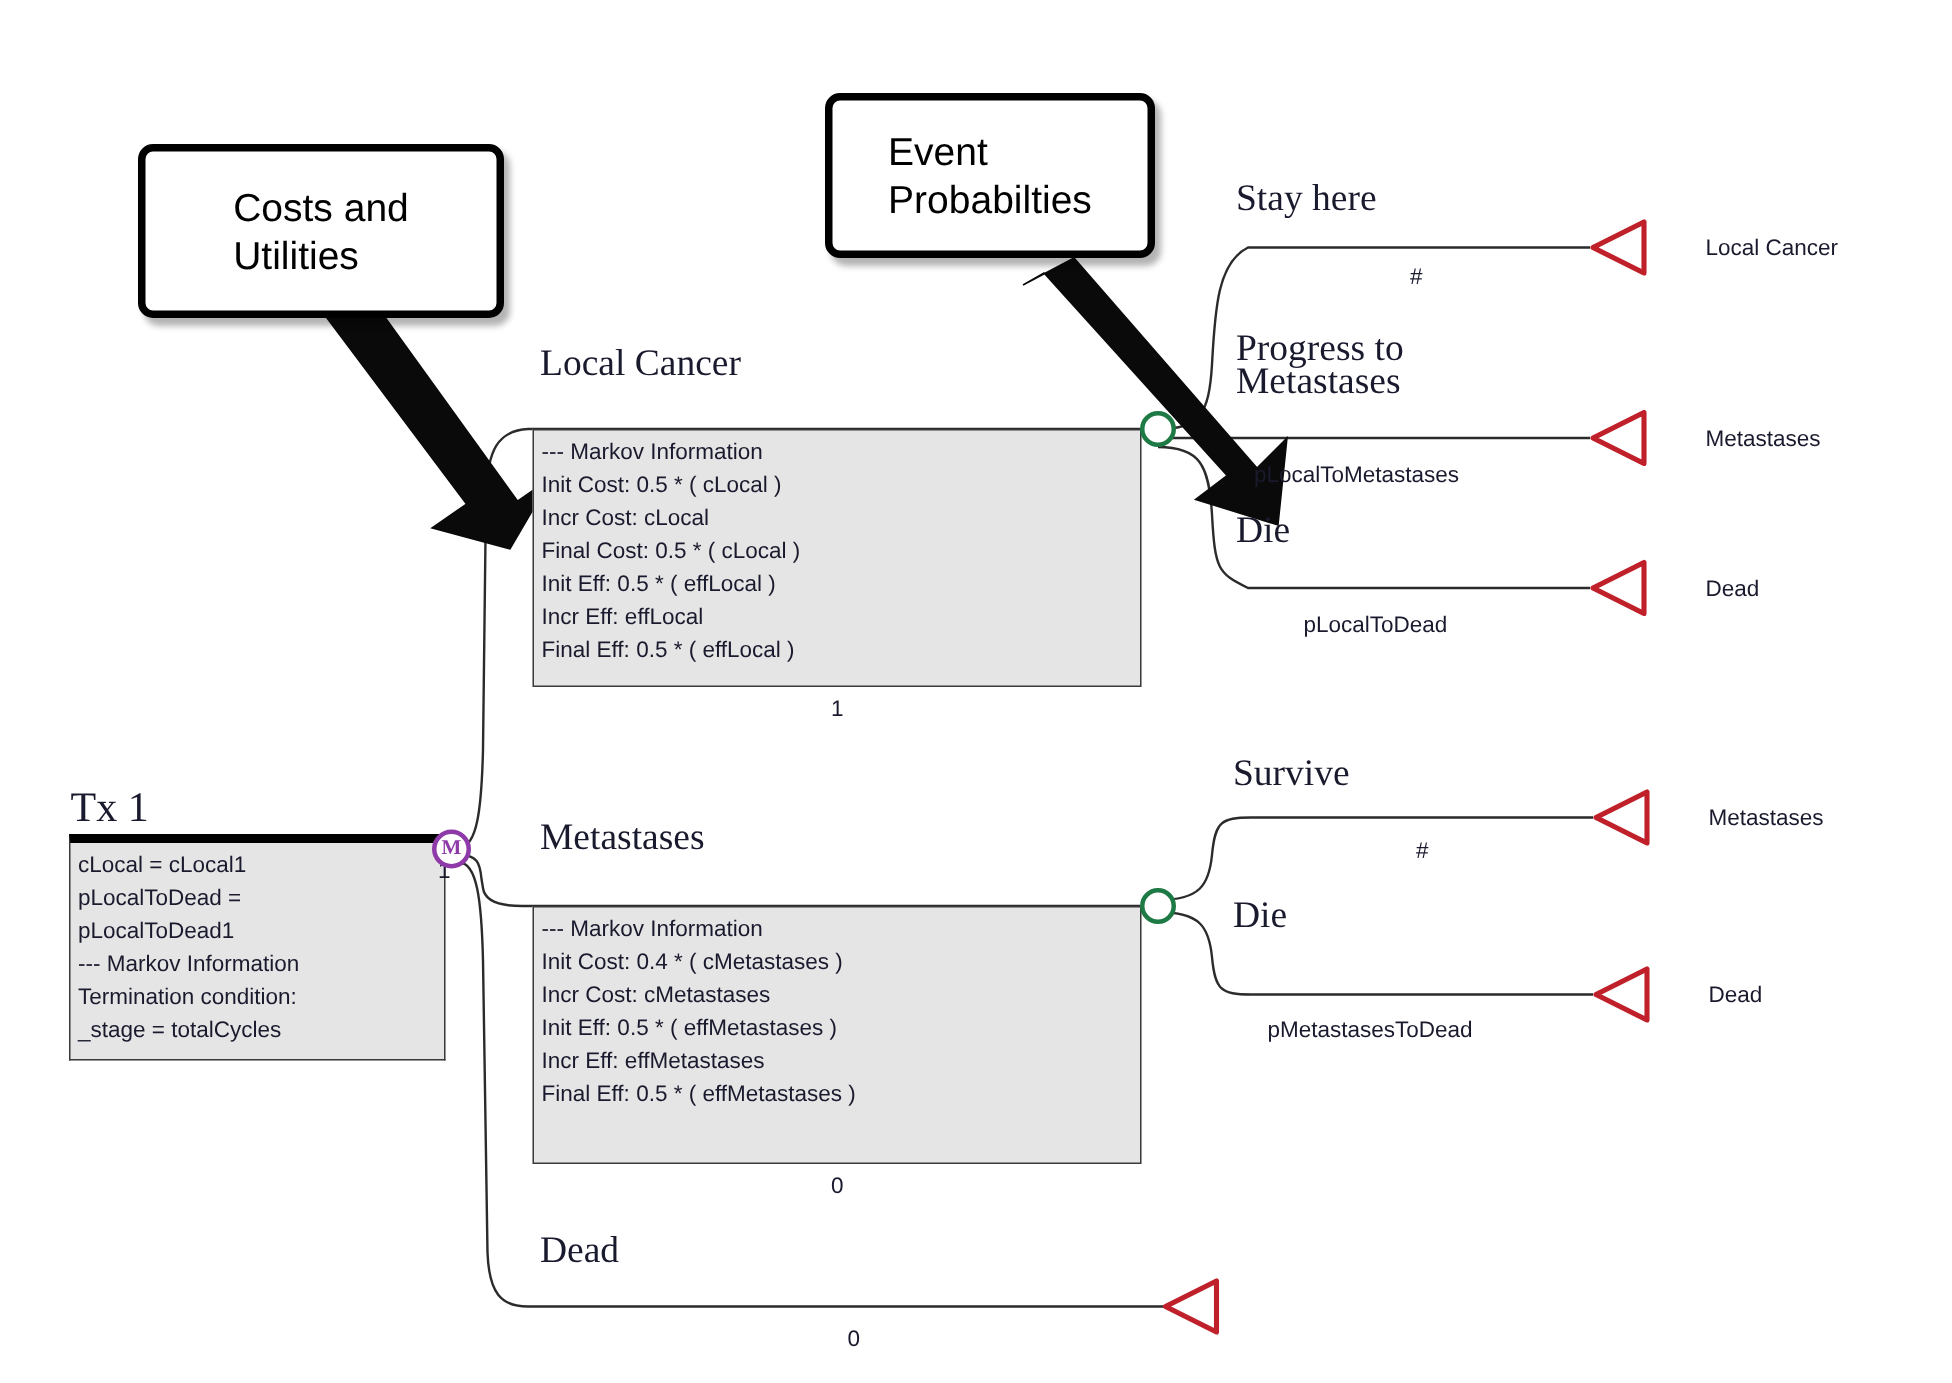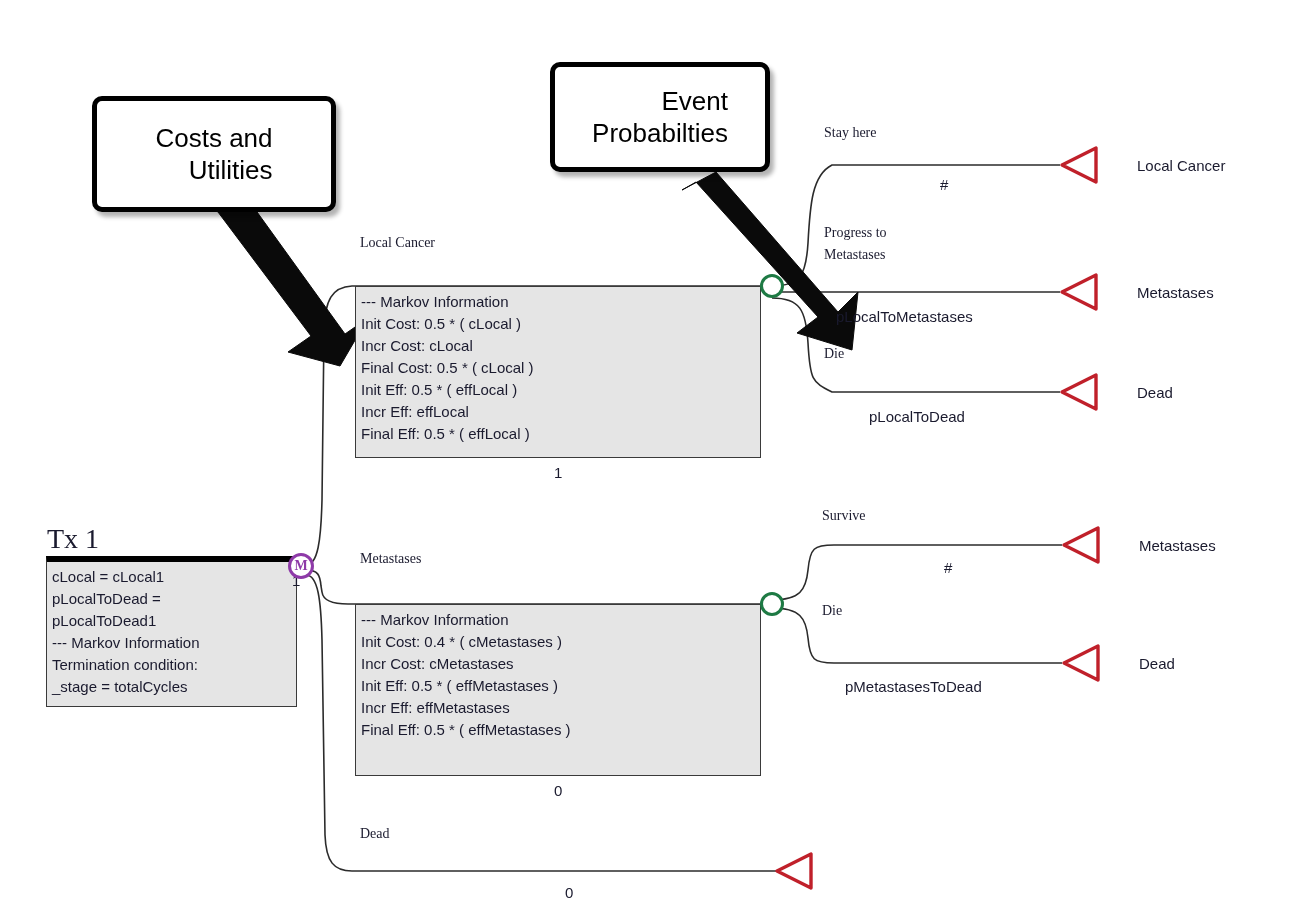--- a/index.html
+++ b/index.html
@@ -20,21 +20,21 @@
     left: 0;
     top: 0;
     width: 1301px;
     height: 922px;
   }
 
   
   .serif-label {
     position: absolute;
     font-family: "Liberation Serif", serif;
-    font-size: 14px;
+    font-size: 25px;
     color: #1a1a2e;
     white-space: pre;
     line-height: 22px;
   }
   .sans-label {
     position: absolute;
     font-family: "Liberation Sans", sans-serif;
     font-size: 15px;
     color: #1a1a2e;
     white-space: pre;
@@ -76,21 +76,21 @@
   
   .callout {
     position: absolute;
     background: #ffffff;
     border: 5px solid #000000;
     border-radius: 10px;
     box-sizing: border-box;
     display: flex;
     align-items: center;
     justify-content: center;
-    text-align: right;
+    text-align: left;
     box-shadow: 4px 5px 4px rgba(0,0,0,0.30);
     z-index: 3;
   }
   .callout .callout-text {
     font-family: "Liberation Sans", sans-serif;
     font-size: 26px;
     line-height: 32px;
     color: #000000;
     white-space: pre-line;
   }

